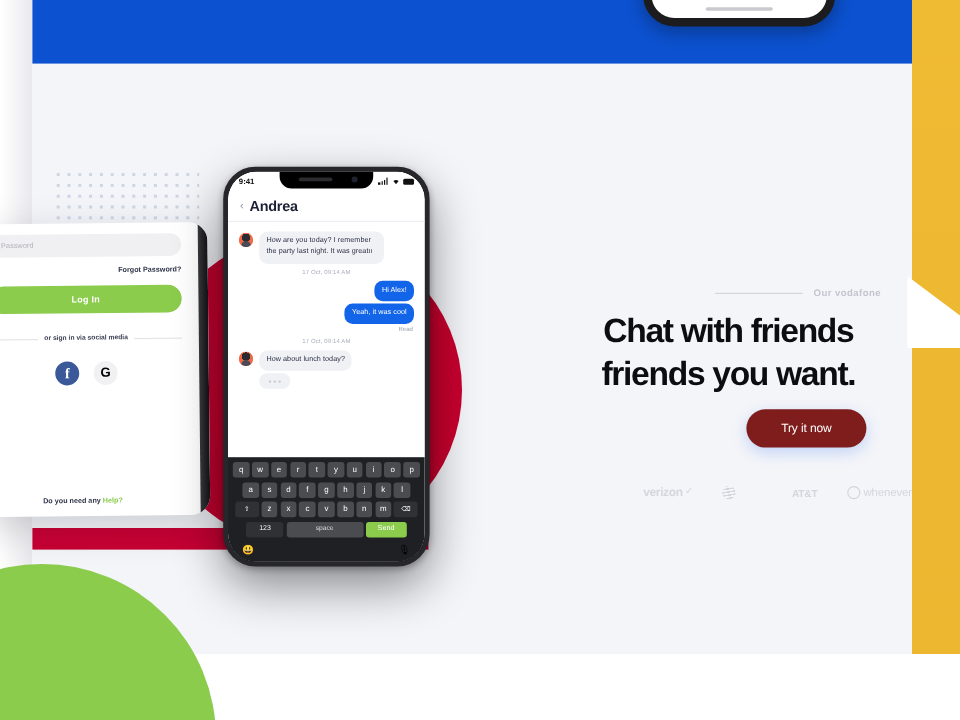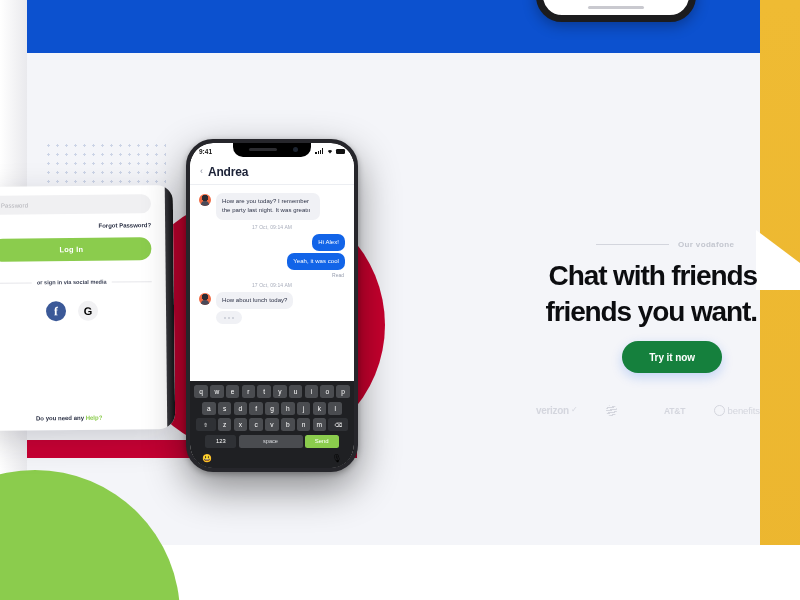--- a/index.html
+++ b/index.html
@@ -176,27 +176,27 @@
   .kb-bottom .gl { font-size:8px; }
 
   
   .benefits { position:absolute; left:596px; top:240px; display:flex; align-items:center; gap:9px; }
   .benefits .rule { width:73px; height:1px; background:#d3d5dd; }
   .benefits .lbl { font-size:8px; font-weight:bold; color:#c3c6cf; letter-spacing:.35px; white-space:nowrap; }
 
   .headline {
     position:absolute; left:457px; top:258px; width:300px;
     font-size:28px; line-height:1.28; font-weight:bold;
-    color:#0c0d10; letter-spacing:-1.1px; text-align:right;
+    color:#0c0d10; letter-spacing:-1.1px; text-align:center;
   }
   .cta {
     position:absolute; left:622px; top:341px; width:100px; height:32px;
-    background:#15803d; border-radius:17px; color:#fff;
+    background:#7f1d1d; border-radius:17px; color:#fff;
     display:flex; align-items:center; justify-content:center;
-    font-size:10px; font-weight:bold; letter-spacing:-.1px;
+    font-size:10px; font-weight:normal; letter-spacing:-.1px;
     box-shadow:0 4px 12px rgba(13,92,232,.22);
   }
 
   .carriers { position:absolute; left:536px; top:405px; width:224px; display:flex; align-items:center; justify-content:space-between; }
   .car { display:flex; align-items:flex-end; gap:3px; color:#d4d6de; }
   .car .nm { font-size:10px; font-weight:bold; letter-spacing:-.3px; }
   .car .nm.att { font-size:8.5px; letter-spacing:-.2px;margin-left:44px; }
   .car .nm.vf { font-size:9.5px; font-weight:normal; letter-spacing:-.1px; }
   .vz-check { font-size:8px; color:#d4d6de; margin-left:-1px; align-self:flex-start; }
   .att-globe {
@@ -374,17 +374,17 @@
     <div class="car">
       <span class="nm">verizon</span>
       <span class="vz-check">✓</span>
     </div>
     <div class="car">
       <span class="att-globe"></span>
       <span class="nm att">AT&amp;T</span>
     </div>
     <div class="car">
       <span class="vf-o"></span>
-      <span class="nm vf">benefits</span>
+      <span class="nm vf">whenever</span>
     </div>
   </div>
 
 </div>
 
 </body></html>

